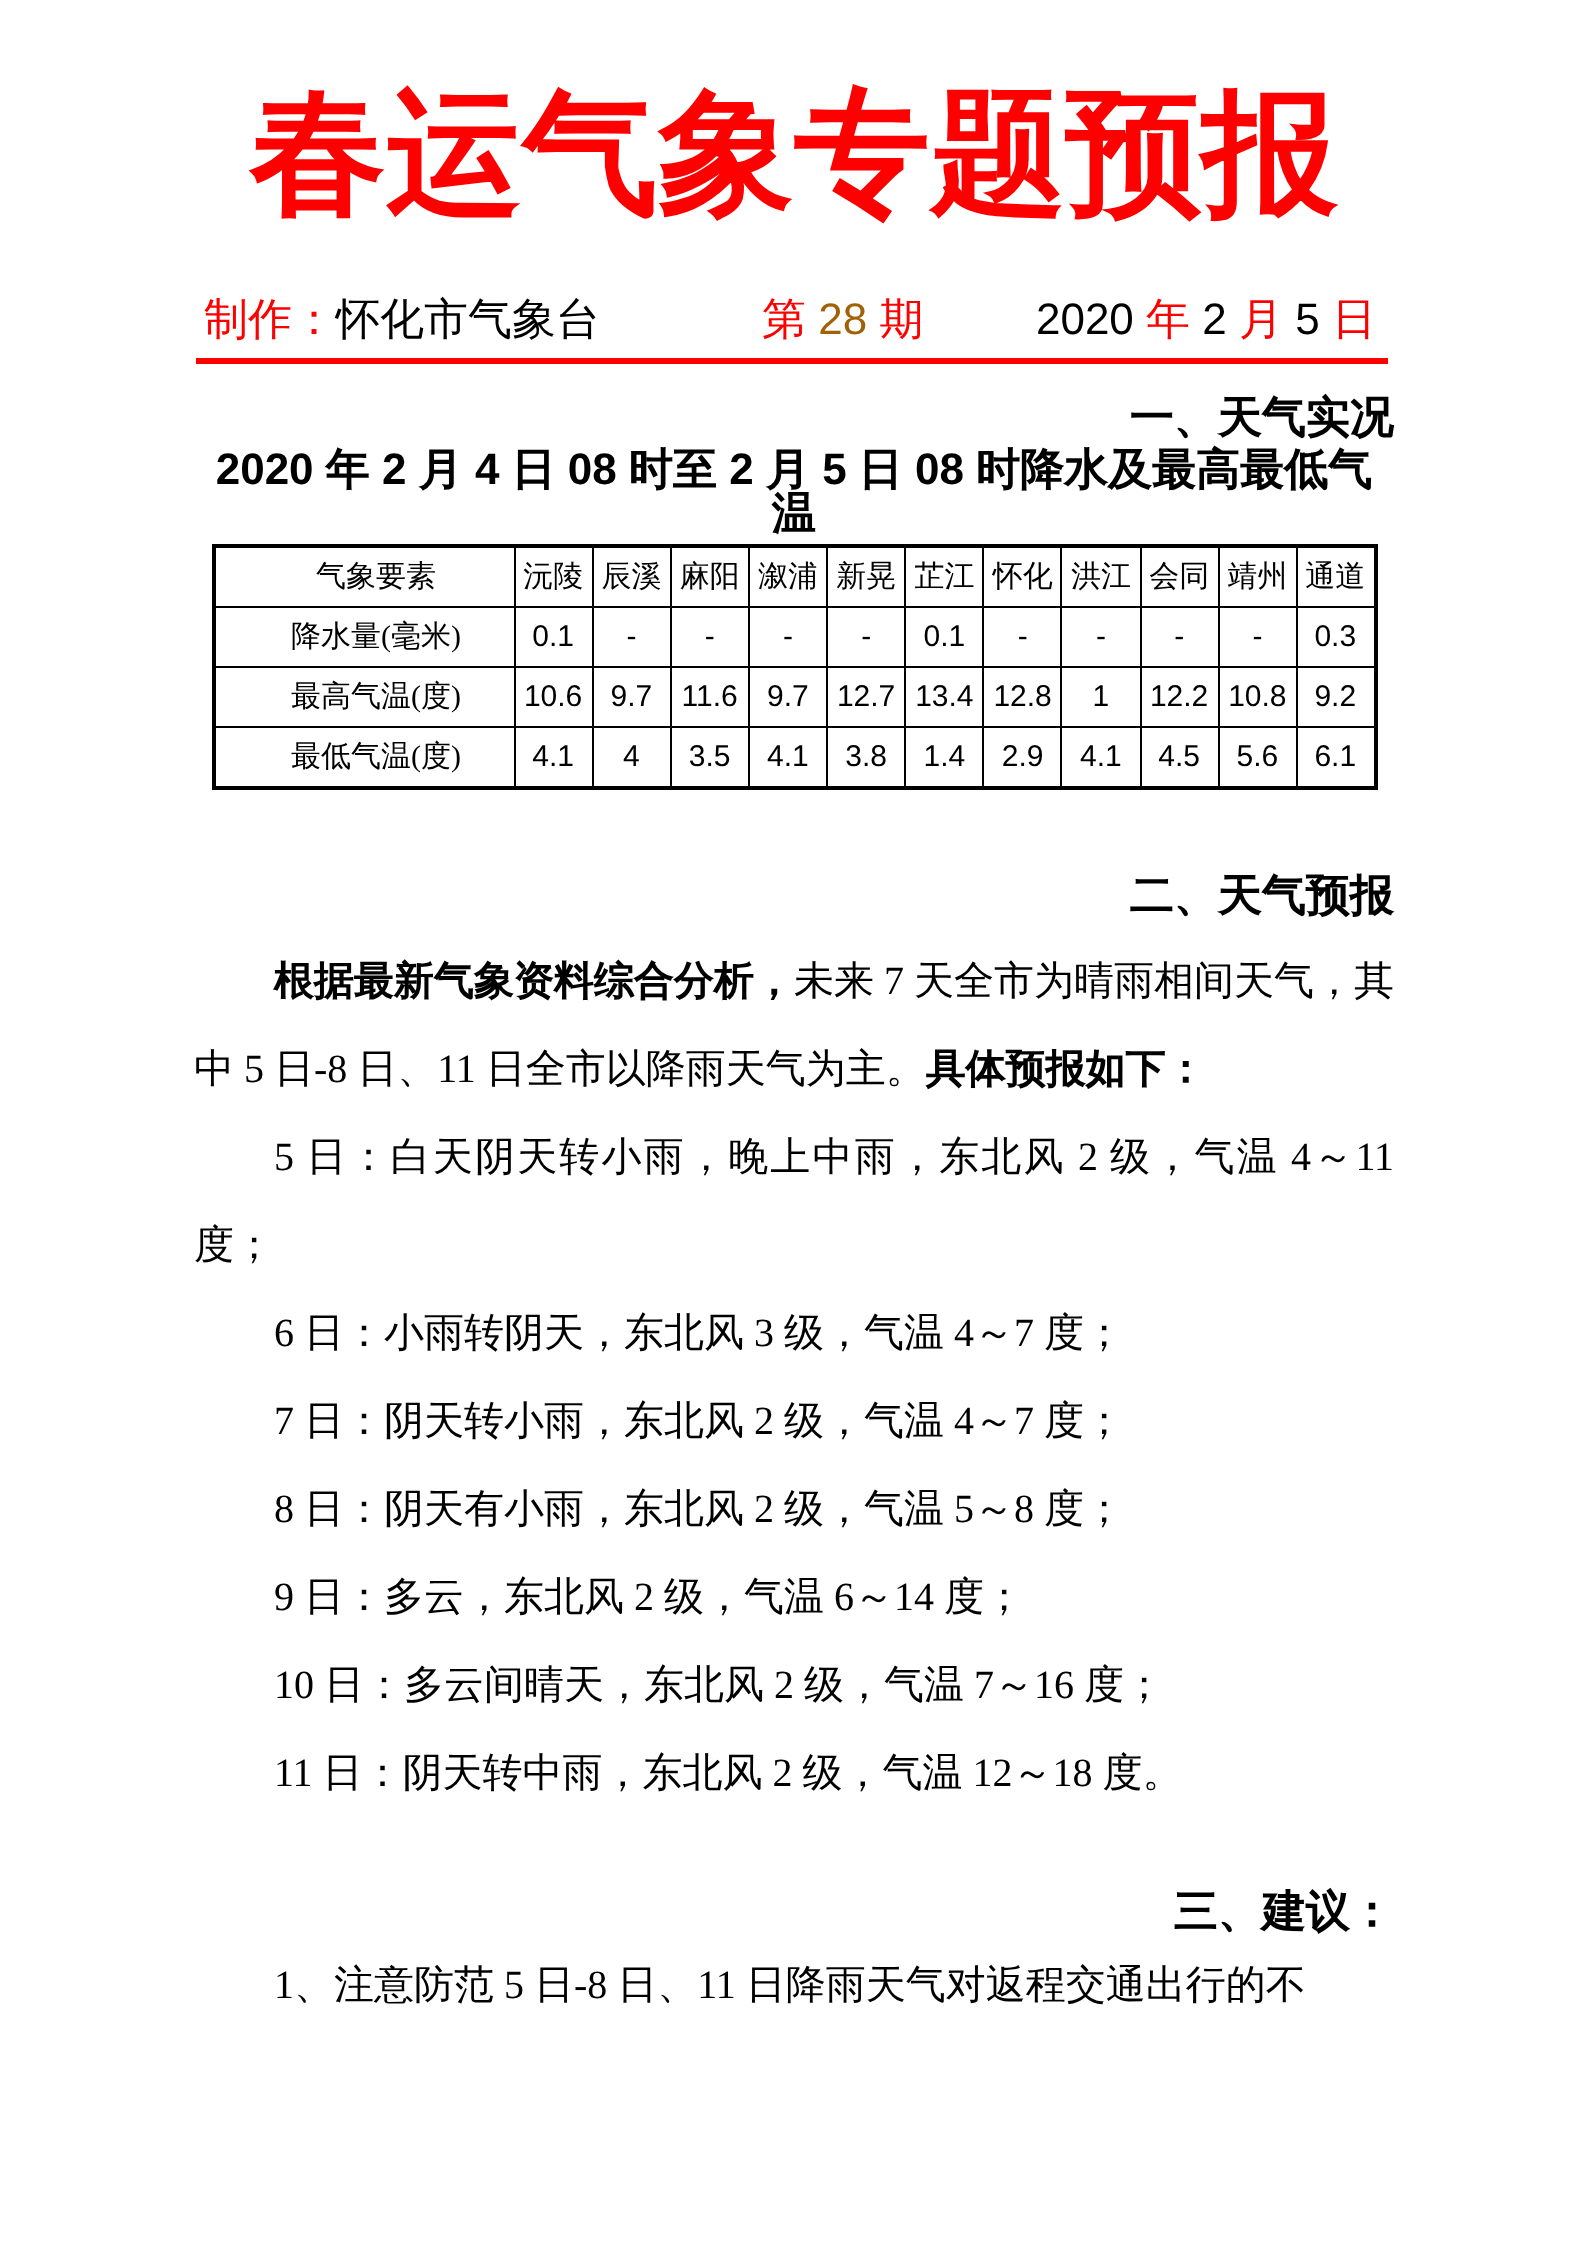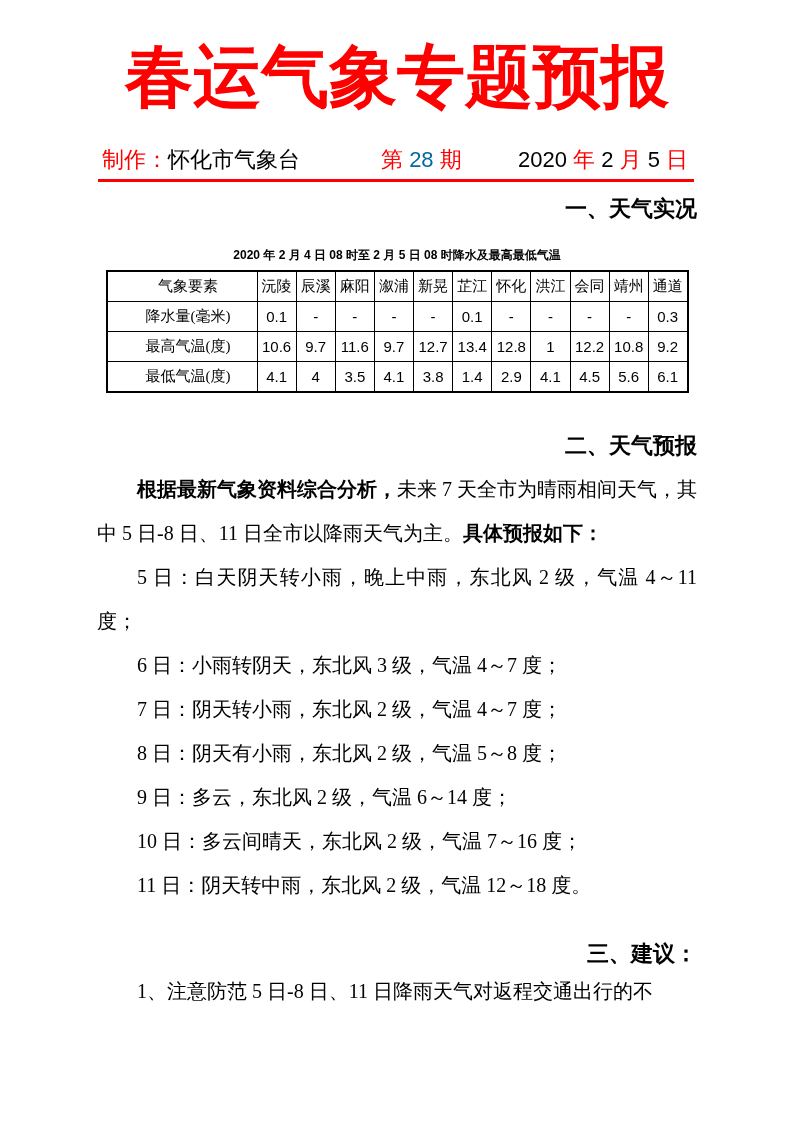--- a/index.html
+++ b/index.html
@@ -50,23 +50,23 @@
     font-family: Liberation Serif, serif;
     font-size: 22px;
     font-weight: bold;
     line-height: 30px;
     margin: 12px 0 0 0;
     text-align: right;
   }
   .section-heading.forecast { margin-top: 38px; }
   .section-heading.suggest  { margin-top: 32px; }
   .table-title {
-    margin-top: 20px;
+    margin-top: 0;
     text-align: center;
-    font-size: 12px;
+    font-size: 22px;
     line-height: 22px;
     font-weight: bold;
     font-family: "Liberation Sans", sans-serif;
   }
   table.obs {
     margin: 4px auto 0 auto;
     width: 583px;
     table-layout: fixed;
     border-collapse: collapse;
     border: 2px solid #000;
@@ -96,21 +96,21 @@
 </style>
 </head>
 <body>
 
 <div class="page">
 
   <div class="doc-title">春运气象专题预报</div>
 
   <div class="byline">
     <span class="seg-maker"><span class="red">制作：</span><span>怀化市气象台</span></span>
-    <span class="seg-issue red" id="issue-runs"><span class="red" style="color: rgb(254, 0, 0);">第 </span><span class="" style="color: #0369a1;">28</span><span class="red" style="color: rgb(254, 0, 0);"> 期</span></span>
+    <span class="seg-issue red" id="issue-runs"><span class="red" style="color: rgb(254, 0, 0);">第 </span><span class="" style="color: #a16207;">28</span><span class="red" style="color: rgb(254, 0, 0);"> 期</span></span>
     <span class="seg-date" id="date-runs"><span class="" style="color: rgb(0, 0, 0); margin-left: 37px;">2020 </span><span class="red" style="color: rgb(254, 0, 0);">年 </span><span class="" style="color: rgb(0, 0, 0);">2 </span><span class="red" style="color: rgb(254, 0, 0);">月 </span><span class="" style="color: rgb(0, 0, 0);">5 </span><span class="red" style="color: rgb(254, 0, 0);">日</span></span>
   </div>
 
   <div class="rule"></div>
 
   <h2 class="section-heading">一、天气实况</h2>
 
   <div class="table-title">2020 年 2 月 4 日 08 时至 2 月 5 日 08 时降水及最高最低气温</div>
 
   <table class="obs">

